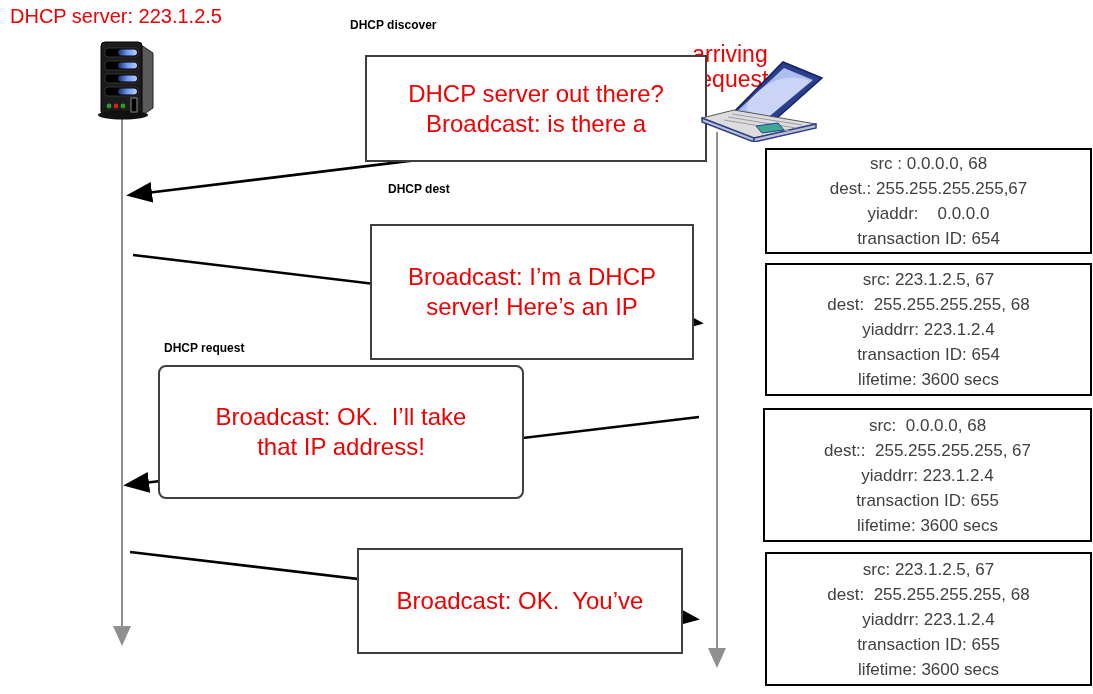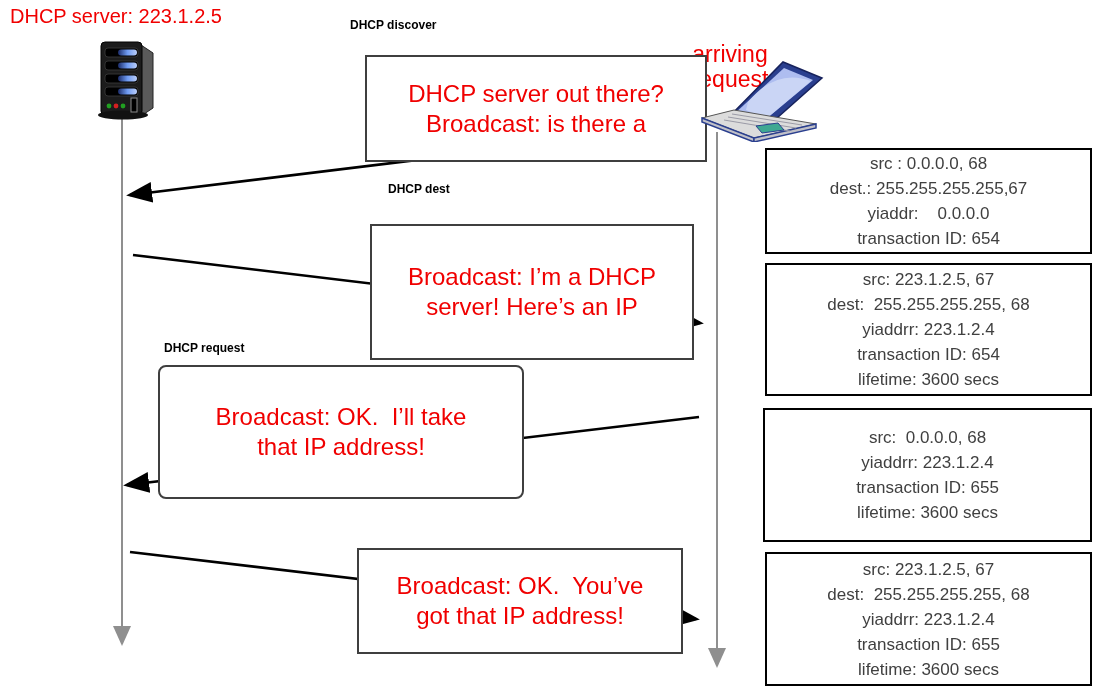--- a/index.html
+++ b/index.html
@@ -128,40 +128,40 @@
 
   <div class="abs msg-label" style="left:164px;top:341px;">DHCP request</div>
   <div class="abs msg-box" style="left:158px;top:365px;width:362px;height:130px;border-radius:8px;">
     <div class="msg-line">Broadcast: OK.  I’ll take</div>
     <div class="msg-line">that IP address!</div>
   </div>
 
   <div class="abs msg-label" style="left:384px;top:520px;margin-top:45px;">DHCP ACK</div>
   <div class="abs msg-box" style="left:357px;top:548px;width:322px;height:102px;">
     <div class="msg-line">Broadcast: OK.  You’ve</div>
-    <div class="msg-line">got that IP address!</div>
   </div>
 
   <div class="abs pkt-box" style="left:765px;top:148px;width:323px;height:102px;">
     <div class="pkt-line">src : 0.0.0.0, 68</div>
     <div class="pkt-line">dest.: 255.255.255.255,67</div>
     <div class="pkt-line">yiaddr:    0.0.0.0</div>
     <div class="pkt-line">transaction ID: 654</div>
   </div>
 
   <div class="abs pkt-box" style="left:765px;top:263px;width:323px;height:129px;">
     <div class="pkt-line">src: 223.1.2.5, 67</div>
     <div class="pkt-line">dest:  255.255.255.255, 68</div>
     <div class="pkt-line">yiaddrr: 223.1.2.4</div>
     <div class="pkt-line">transaction ID: 654</div>
     <div class="pkt-line">lifetime: 3600 secs</div>
   </div>
 
   <div class="abs pkt-box" style="left:763px;top:408px;width:325px;height:130px;">
     <div class="pkt-line">src:  0.0.0.0, 68</div>
+    <div class="pkt-line">dest::  255.255.255.255, 67</div>
     <div class="pkt-line">yiaddrr: 223.1.2.4</div>
     <div class="pkt-line">transaction ID: 655</div>
     <div class="pkt-line">lifetime: 3600 secs</div>
   </div>
 
   <div class="abs pkt-box" style="left:765px;top:552px;width:323px;height:130px;">
     <div class="pkt-line">src: 223.1.2.5, 67</div>
     <div class="pkt-line">dest:  255.255.255.255, 68</div>
     <div class="pkt-line">yiaddrr: 223.1.2.4</div>
     <div class="pkt-line">transaction ID: 655</div>

